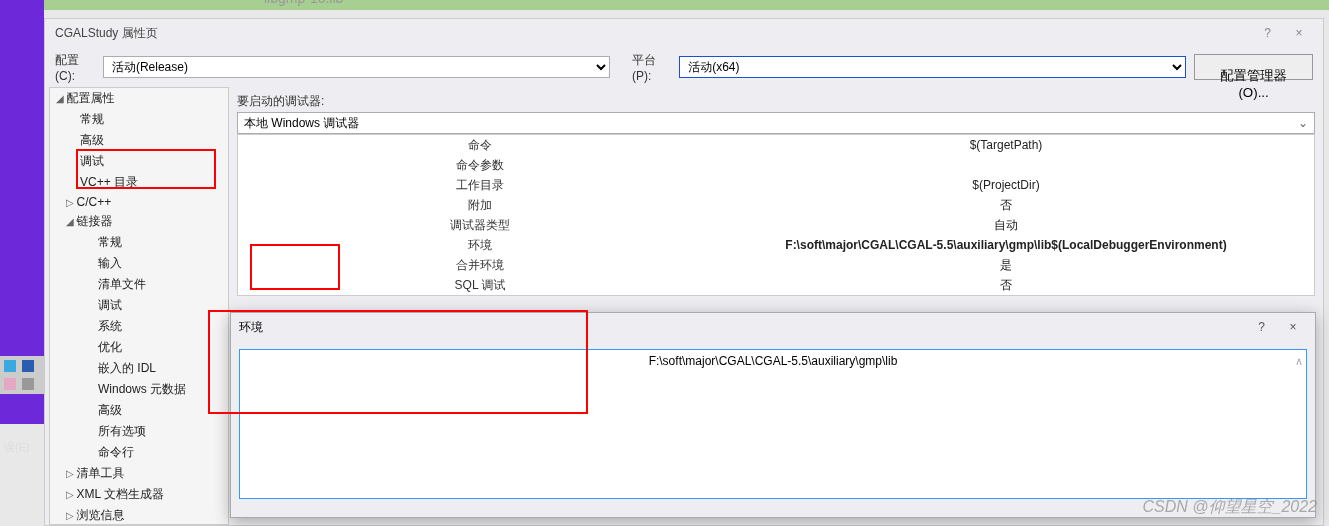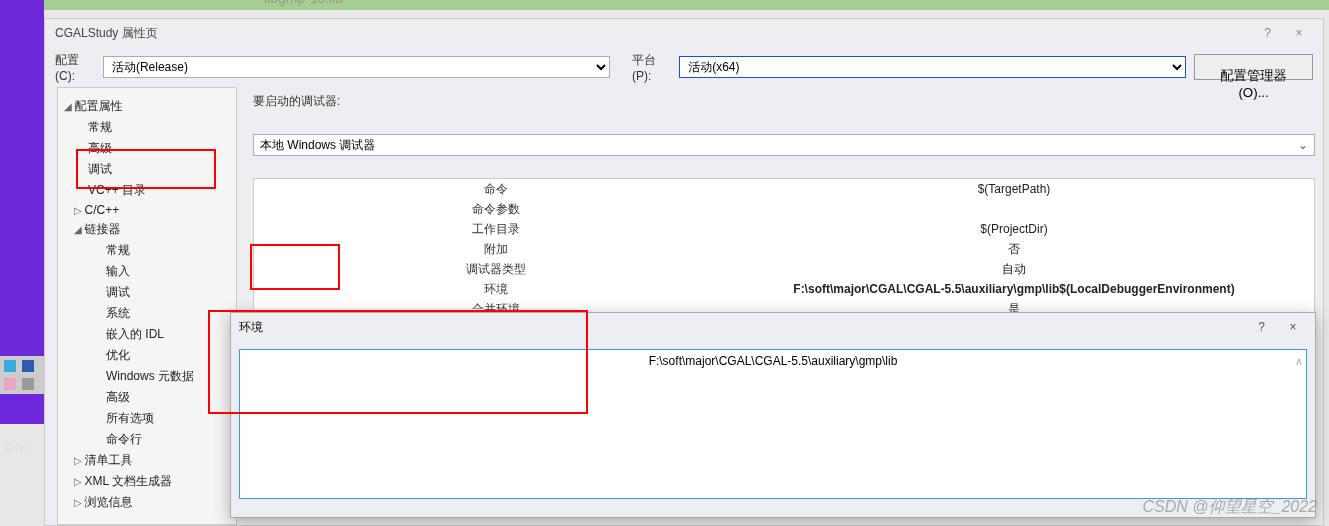--- a/index.html
+++ b/index.html
@@ -95,22 +95,22 @@
     .config-bar button.cfg-mgr { height: 22px; padding: 12px 10px; border: 1px solid #999; background: #eee; }
 
     .dialog-body {
       display: flex;
       height: calc(100% - 68px);
     }
     .tree {
       width: 180px;
       background: #f5f5f5;
       border: 1px solid #ccc;
-      margin: 0 12px;
-      padding: 8px 0;
+      margin: 0 4px;
+      padding: 0 0;
       overflow: hidden;
     }
     .tree-item {
       padding: 2px 0 2px 8px;
       cursor: pointer;
       white-space: nowrap;
       color: #222;
     }
     .tree-item.lv0::before { content: "◢ "; color: #666; font-size: 10px; }
     .tree-item.lv0 { padding-left: 6px; }
@@ -125,21 +125,21 @@
       width: 140px; height: 40px;
       border: 2px solid red;
       pointer-events: none;
     }
 
     .content {
       flex: 1;
       padding: 4px 8px 4px 4px;
       display: flex;
       flex-direction: column;
-      gap: 22px;
+      gap: 0;
     }
     .content-label { color: #333; padding: 2px 0; }
     .debugger-select {
       height: 22px;
       border: 1px solid #abadb3;
       background: #fff;
       display: flex;
       align-items: center;
       padding: 0 6px;
       justify-content: space-between;
@@ -271,24 +271,25 @@
     <div class="tree">
       <div class="tree-item lv0">配置属性</div>
       <div class="tree-item lv1">常规</div>
       <div class="tree-item lv1">高级</div>
       <div class="tree-item lv1">调试</div>
       <div class="tree-item lv1">VC++ 目录</div>
       <div class="tree-item lv1 expandable-r">C/C++</div>
       <div class="tree-item lv1 expandable">链接器</div>
       <div class="tree-item lv2">常规</div>
       <div class="tree-item lv2">输入</div>
+      <div class="tree-item lv2">清单文件</div>
       <div class="tree-item lv2">调试</div>
       <div class="tree-item lv2">系统</div>
+      <div class="tree-item lv2">优化</div>
       <div class="tree-item lv2">嵌入的 IDL</div>
-      <div class="tree-item lv2">优化</div>
       <div class="tree-item lv2">Windows 元数据</div>
       <div class="tree-item lv2">高级</div>
       <div class="tree-item lv2">所有选项</div>
       <div class="tree-item lv2">命令行</div>
       <div class="tree-item lv1 expandable-r">清单工具</div>
       <div class="tree-item lv1 expandable-r">XML 文档生成器</div>
       <div class="tree-item lv1 expandable-r">浏览信息</div>
 
     </div>
 

